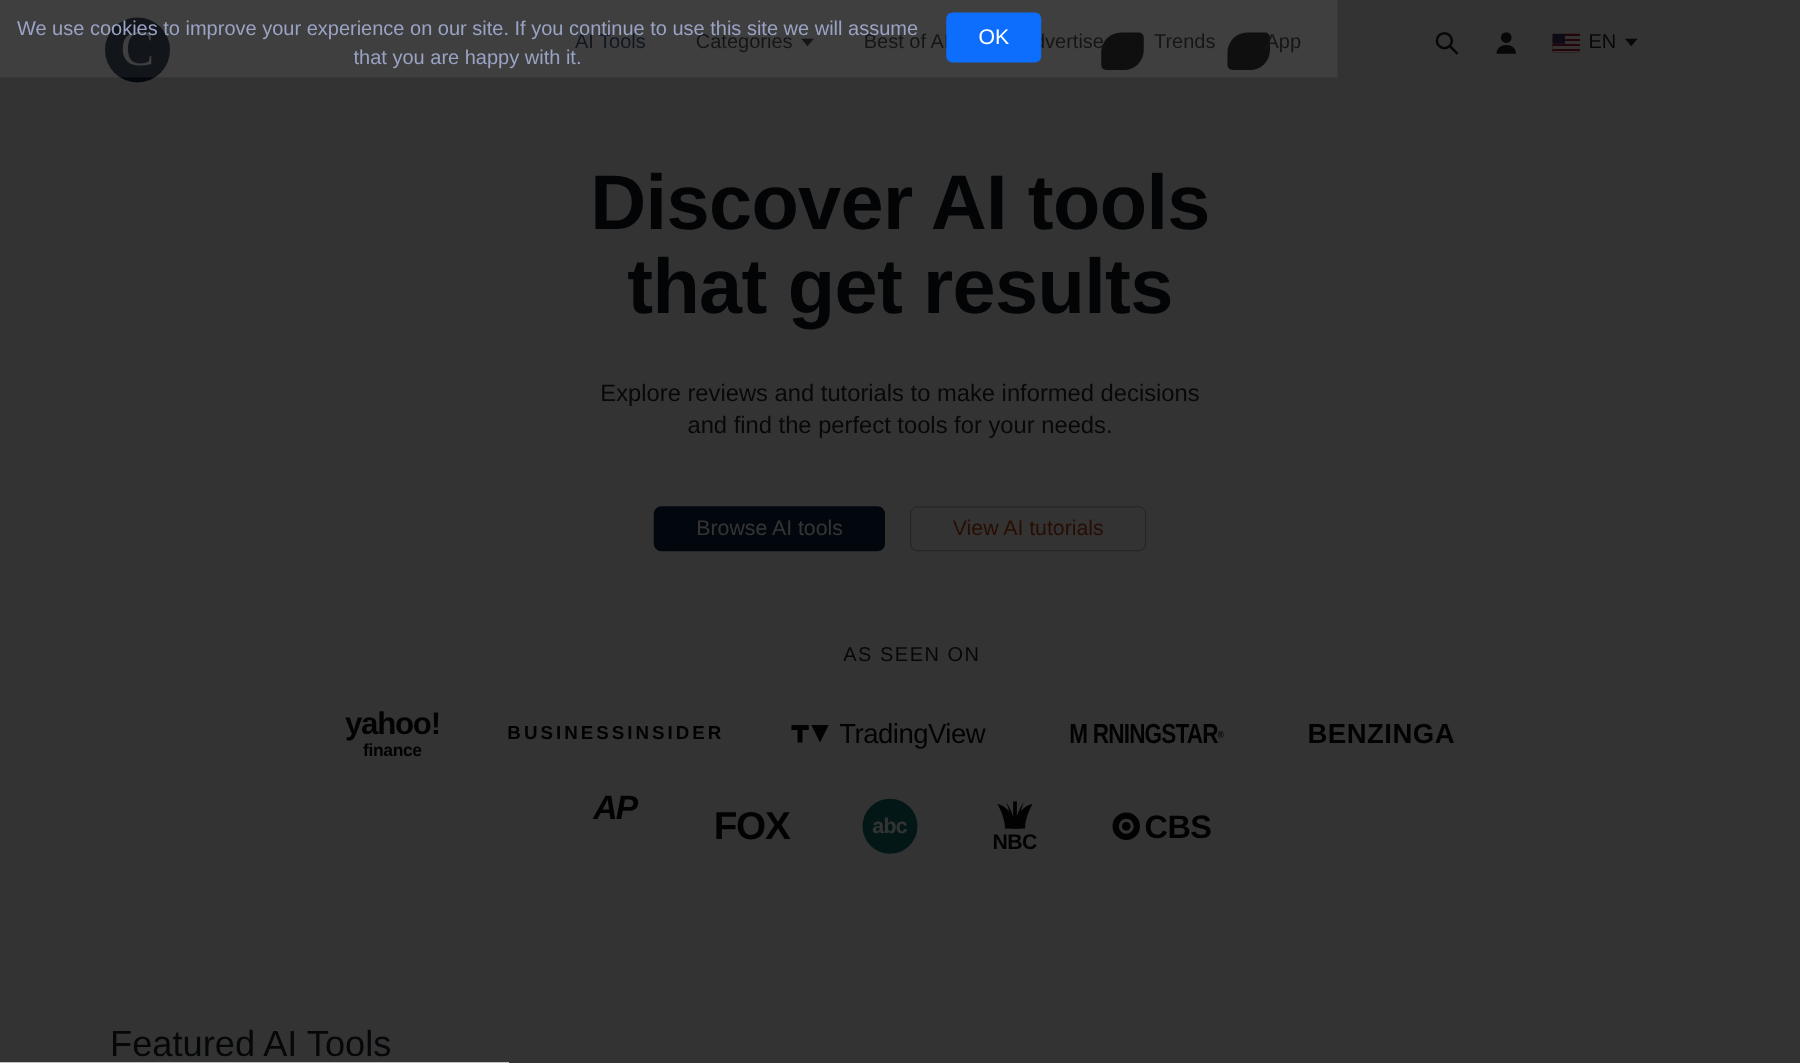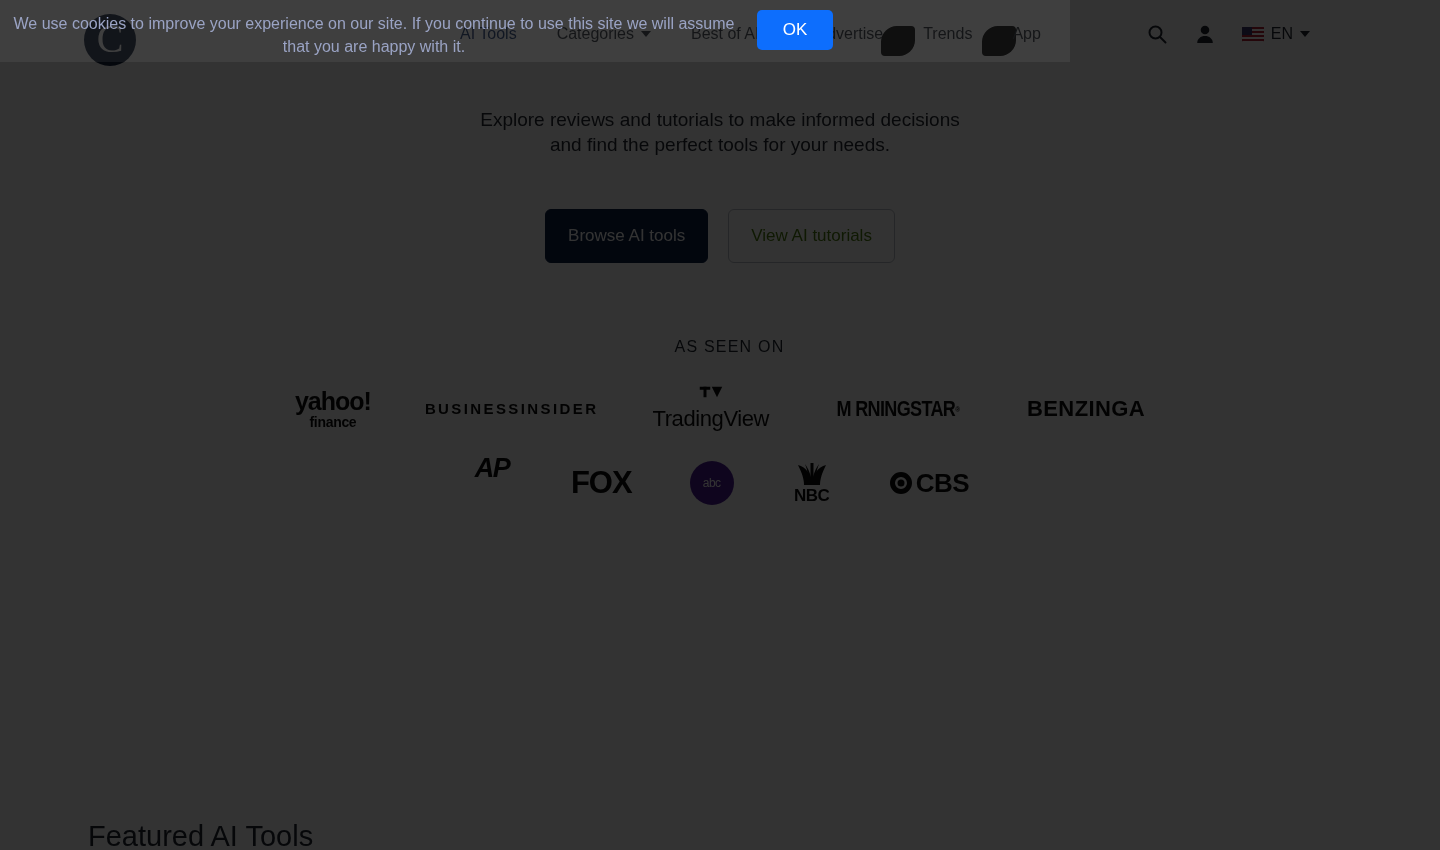--- a/index.html
+++ b/index.html
@@ -162,36 +162,36 @@
   }
   .hero-actions {
     margin-top: 52px;
     display: flex;
     justify-content: center;
     gap: 20px;
   }
   .btn {
     font-size: 17px;
     border-radius: 6px;
-    padding: 0 22px;
-    height: 54px;
+    padding: 0 33px;
+    height: 36px;
     display: inline-flex;
     align-items: center;
     justify-content: center;
     cursor: pointer;
     white-space: nowrap;
   }
   .btn-primary {
     background: #0b1f44;
     color: #ffffff;
     border: 1px solid #0b1f44;
   }
   .btn-outline {
     background: transparent;
-    color: #4d7c0f;
+    color: #c2410c;
     border: 1px solid #b9bec6;
   }
 
   .as-seen-label {
     margin-top: 75px;
     font-size: 16px;
     letter-spacing: 1.2px;
     color: #1f2630;
     padding-left: 19px;
   }
@@ -219,41 +219,41 @@
   }
   .pl-yahoo .y-sub {
     font-size: 14px; font-weight: 700; letter-spacing: -0.3px; margin-top: 1px;
   }
 
   .pl-bi { flex-direction: row; line-height: 1.22; }
   .pl-bi span {
     font-size: 15px; font-weight: 700; letter-spacing: 2.4px;
   }
 
-  .pl-tv { gap: 8px; flex-direction: column; }
+  .pl-tv { gap: 8px; }
   .pl-tv .tv-text { font-size: 22px; font-weight: 500; letter-spacing: -0.4px; }
 
   .pl-ms { font-size: 22px; font-weight: 700; letter-spacing: -0.8px;
            font-family: "Liberation Sans Narrow","Liberation Sans", sans-serif;
            transform: scaleX(0.82); }
   .pl-ms sup { font-size: 8px; vertical-align: super; }
 
   .pl-bz { font-size: 22px; font-weight: 800; letter-spacing: 0.4px; }
 
   .pl-ap { flex-direction: column; line-height: 1; gap: 24px; }
   .pl-ap .ap-text { font-size: 27px; font-weight: 800; letter-spacing: -1.5px;
                     font-style: italic; }
   .pl-ap .ap-rule { width: 42px; height: 5px; background: #0d0d0d; margin-top: 5px; }
 
   .pl-fox { font-size: 31px; font-weight: 800; letter-spacing: -1px; }
 
   .pl-abc {
     width: 44px; height: 44px; border-radius: 50%;
-    background: #4c1d95; color: #ffffff;
-    font-size: 12px; font-weight: 400; letter-spacing: -0.5px;
+    background: #0f766e; color: #ffffff;
+    font-size: 17px; font-weight: 700; letter-spacing: -0.5px;
   }
 
   .pl-nbc { flex-direction: column; line-height: 1; }
   .pl-nbc .peacock { width: 40px; height: 22px; }
   .pl-nbc .nbc-text { font-size: 17px; font-weight: 800; letter-spacing: -0.5px;
                       margin-top: 2px; }
 
   .pl-cbs { gap: 4px; }
   .pl-cbs .eye {
     width: 22px; height: 22px; border-radius: 50%;
@@ -391,20 +391,24 @@
         </span>
         <span>EN</span>
         <i class="caret"></i>
       </div>
 
     </div>
   </header>
 
   <section class="hero">
 
+    <h1 class="hero-title">
+      <span>Discover AI tools</span><br>
+      <span>that get results</span>
+    </h1>
 
     <p class="hero-sub">
       <span>Explore reviews and tutorials to make informed decisions</span><br>
       <span>and find the perfect tools for your needs.</span>
     </p>
 
     <div class="hero-actions">
       <button class="btn btn-primary">Browse AI tools</button>
       <button class="btn btn-outline">View AI tutorials</button>
     </div>

